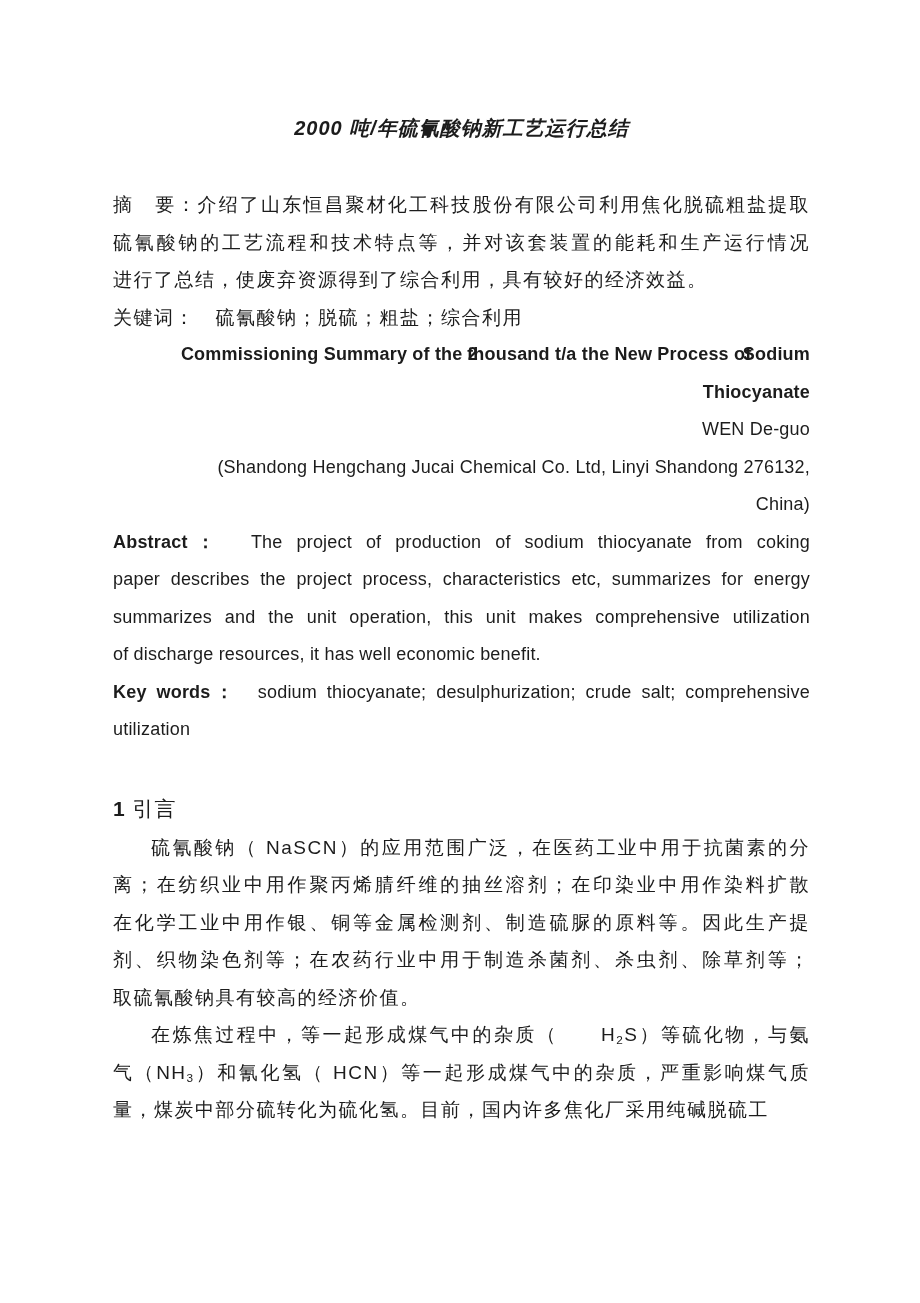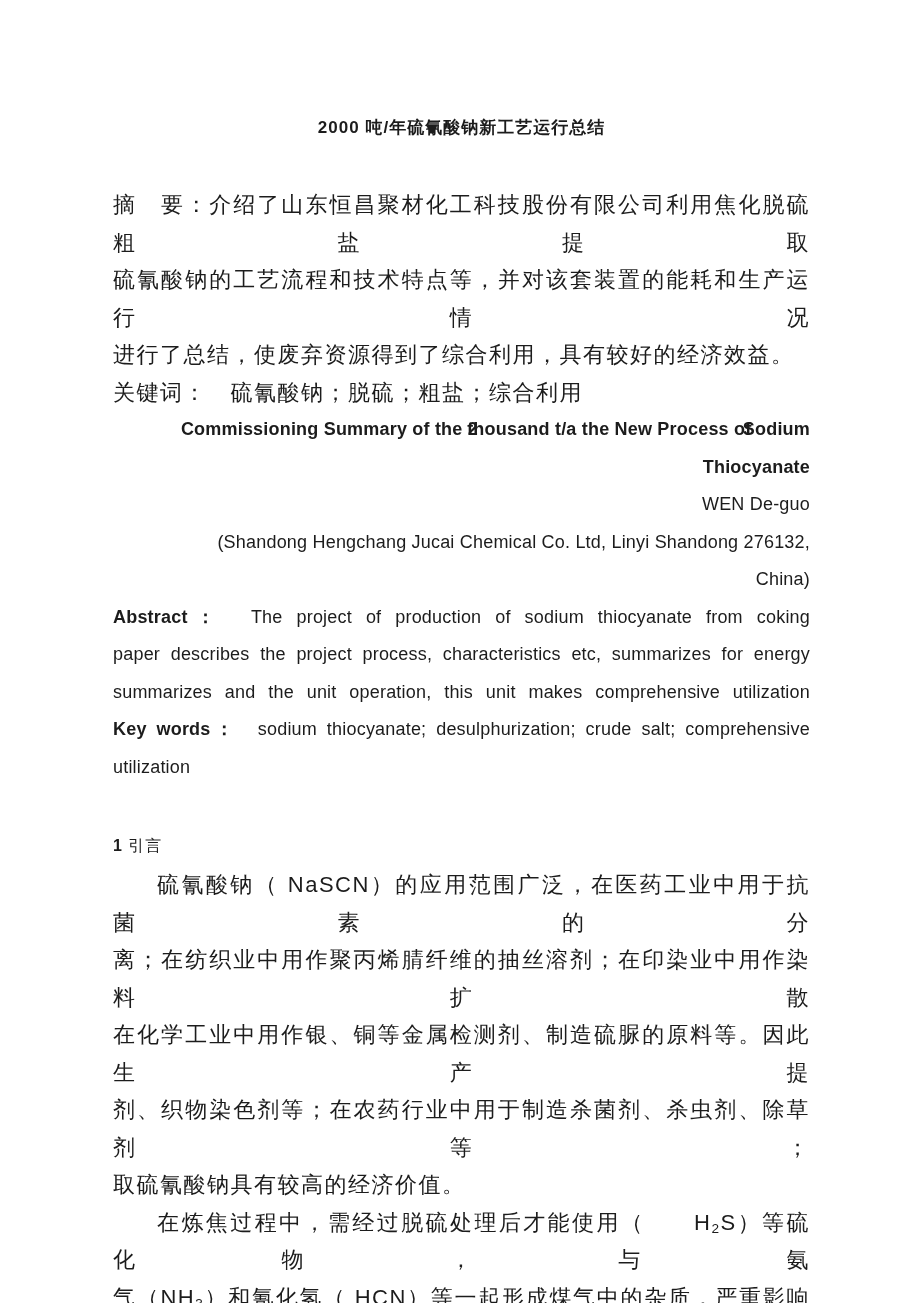--- a/index.html
+++ b/index.html
@@ -13,45 +13,46 @@
     box-sizing: border-box;
     padding: 0 110px 0 113px;
     overflow: hidden;
     font-family: "Liberation Sans", sans-serif;
   }
   
   .doc-title {
     margin-top: 113px;
     line-height: 30px;
     text-align: center;
-    font-size: 17px;
+    font-size: 20px;
     font-weight: bold;
     letter-spacing: 1px;
+    font-style: italic;
   }
   
   .ln { line-height: 37.5px; white-space: pre-wrap; }
   
-  .cn { font-size: 22px; letter-spacing: 1.5px; }
+  .cn { font-size: 19px; letter-spacing: 1.5px; }
   .fill { text-align: justify; text-align-last: justify; }
   .ind { text-indent: 2em; }
   
   .en { font-size: 18px; letter-spacing: 0.2px; }
   .just { text-align: justify; text-align-last: justify; }
   .center { text-align: right; }
   .b { font-weight: bold; }
   
   .ov2 { margin-right: -0.60em; }
   .ovf { margin-right: -0.48em; }
   sub.chem { font-size: 0.62em; vertical-align: -0.25em; line-height: 0; }
   
   .abstract-cn { margin-top: 43px; }
   .sec-heading {
     margin-top: 40px;
     line-height: 40px;
-    font-size: 16px;
+    font-size: 21px;
     letter-spacing: 1px;
   }
   .sec-heading .num { font-weight: bold; }
 </style>
 </head>
 <body>
 
 <div class="page">
 
   <div class="doc-title"><span>2000</span><span> 吨/年硫氰酸钠新工艺运行总结</span></div>
@@ -69,33 +70,34 @@
   </div>
 
   <div class="ln en center">WEN De-guo</div>
   <div class="ln en center">(Shandong Hengchang Jucai Chemical Co. Ltd, Linyi Shandong 276132,</div>
   <div class="ln en center">China)</div>
 
   <div>
     <div class="ln en just"><span class="b">Abstract</span><span class="b">：</span><span>  The project of production of sodium thiocyanate from coking</span></div>
     <div class="ln en just">paper describes the project process, characteristics etc, summarizes for energy</div>
     <div class="ln en just">summarizes and the unit operation, this unit makes comprehensive utilization</div>
+    <div class="ln en">of discharge resources, it has well economic benefit.</div>
     <div class="ln en just"><span class="b">Key words</span><span class="b">：</span><span>  sodium thiocyanate; desulphurization; crude salt; comprehensive</span></div>
     <div class="ln en">utilization</div>
   </div>
 
   <div class="sec-heading"><span class="num">1</span><span> 引言</span></div>
 
   <div>
     <div class="ln cn fill ind">硫氰酸钠（ NaSCN）的应用范围广泛，在医药工业中用于抗菌素的分</div>
     <div class="ln cn fill">离；在纺织业中用作聚丙烯腈纤维的抽丝溶剂；在印染业中用作染料扩散</div>
     <div class="ln cn fill">在化学工业中用作银、铜等金属检测剂、制造硫脲的原料等。因此生产提</div>
     <div class="ln cn fill">剂、织物染色剂等；在农药行业中用于制造杀菌剂、杀虫剂、除草剂等；</div>
     <div class="ln cn">取硫氰酸钠具有较高的经济价值。</div>
   </div>
 
   <div>
-    <div class="ln cn fill ind"><span>在炼焦过程中，需经过脱硫处理后才能使用（　　H</span><sub class="chem">2</sub><span>S）等硫化物，与氨</span></div>
+    <div class="ln cn fill ind"><span>在炼焦过程中，等一起形成煤气中的杂质（　　H</span><sub class="chem">2</sub><span>S）等硫化物，与氨</span></div>
     <div class="ln cn fill"><span>气（NH</span><sub class="chem">3</sub><span>）和氰化氢（ HCN）等一起形成煤气中的杂质，严重影响煤气质</span></div>
     <div class="ln cn">量，煤炭中部分硫转化为硫化氢。目前，国内许多焦化厂采用纯碱脱硫工</div>
   </div>
 
 </div>
 
 </body></html>

